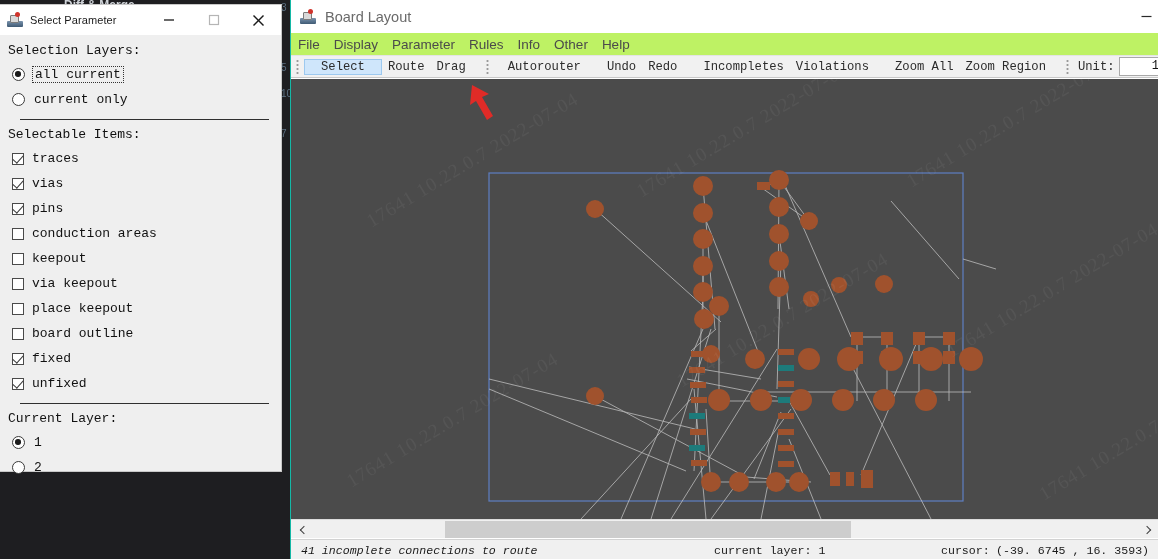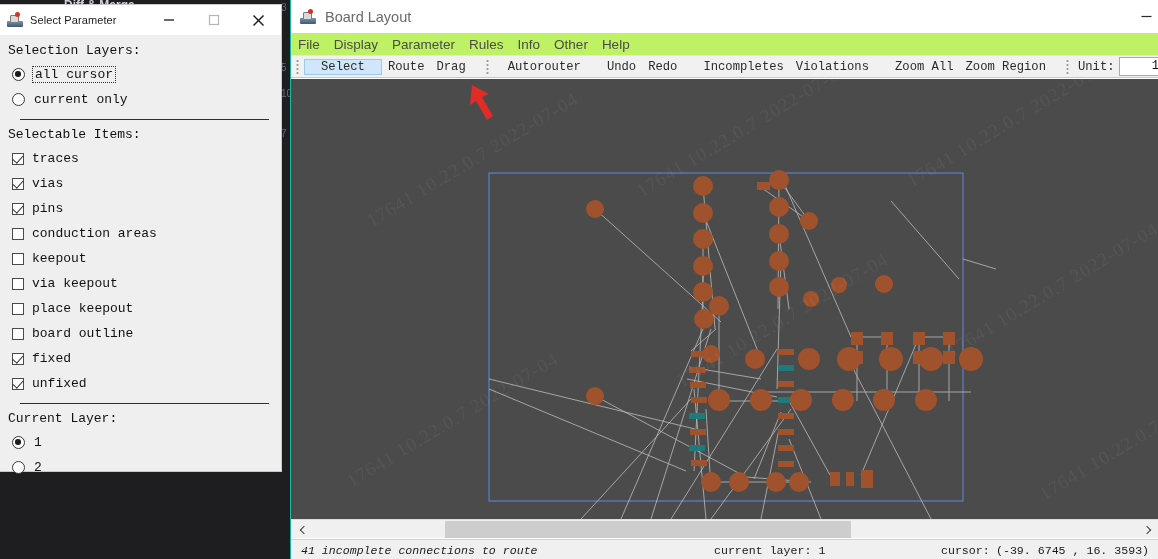--- a/index.html
+++ b/index.html
@@ -292,21 +292,21 @@
         </div>
       </div>
     </div>
 
     <div class="dlg-body">
 
       <div class="sec-label">Selection Layers:</div>
 
       <div class="opt-row">
         <span class="radio on"></span>
-        <span class="opt-label focus">all cursor</span>
+        <span class="opt-label focus">all current</span>
       </div>
       <div class="opt-row">
         <span class="radio"></span>
         <span class="opt-label">current only</span>
       </div>
 
       <div class="divider"></div>
 
       <div class="sec-label">Selectable Items:</div>
 

